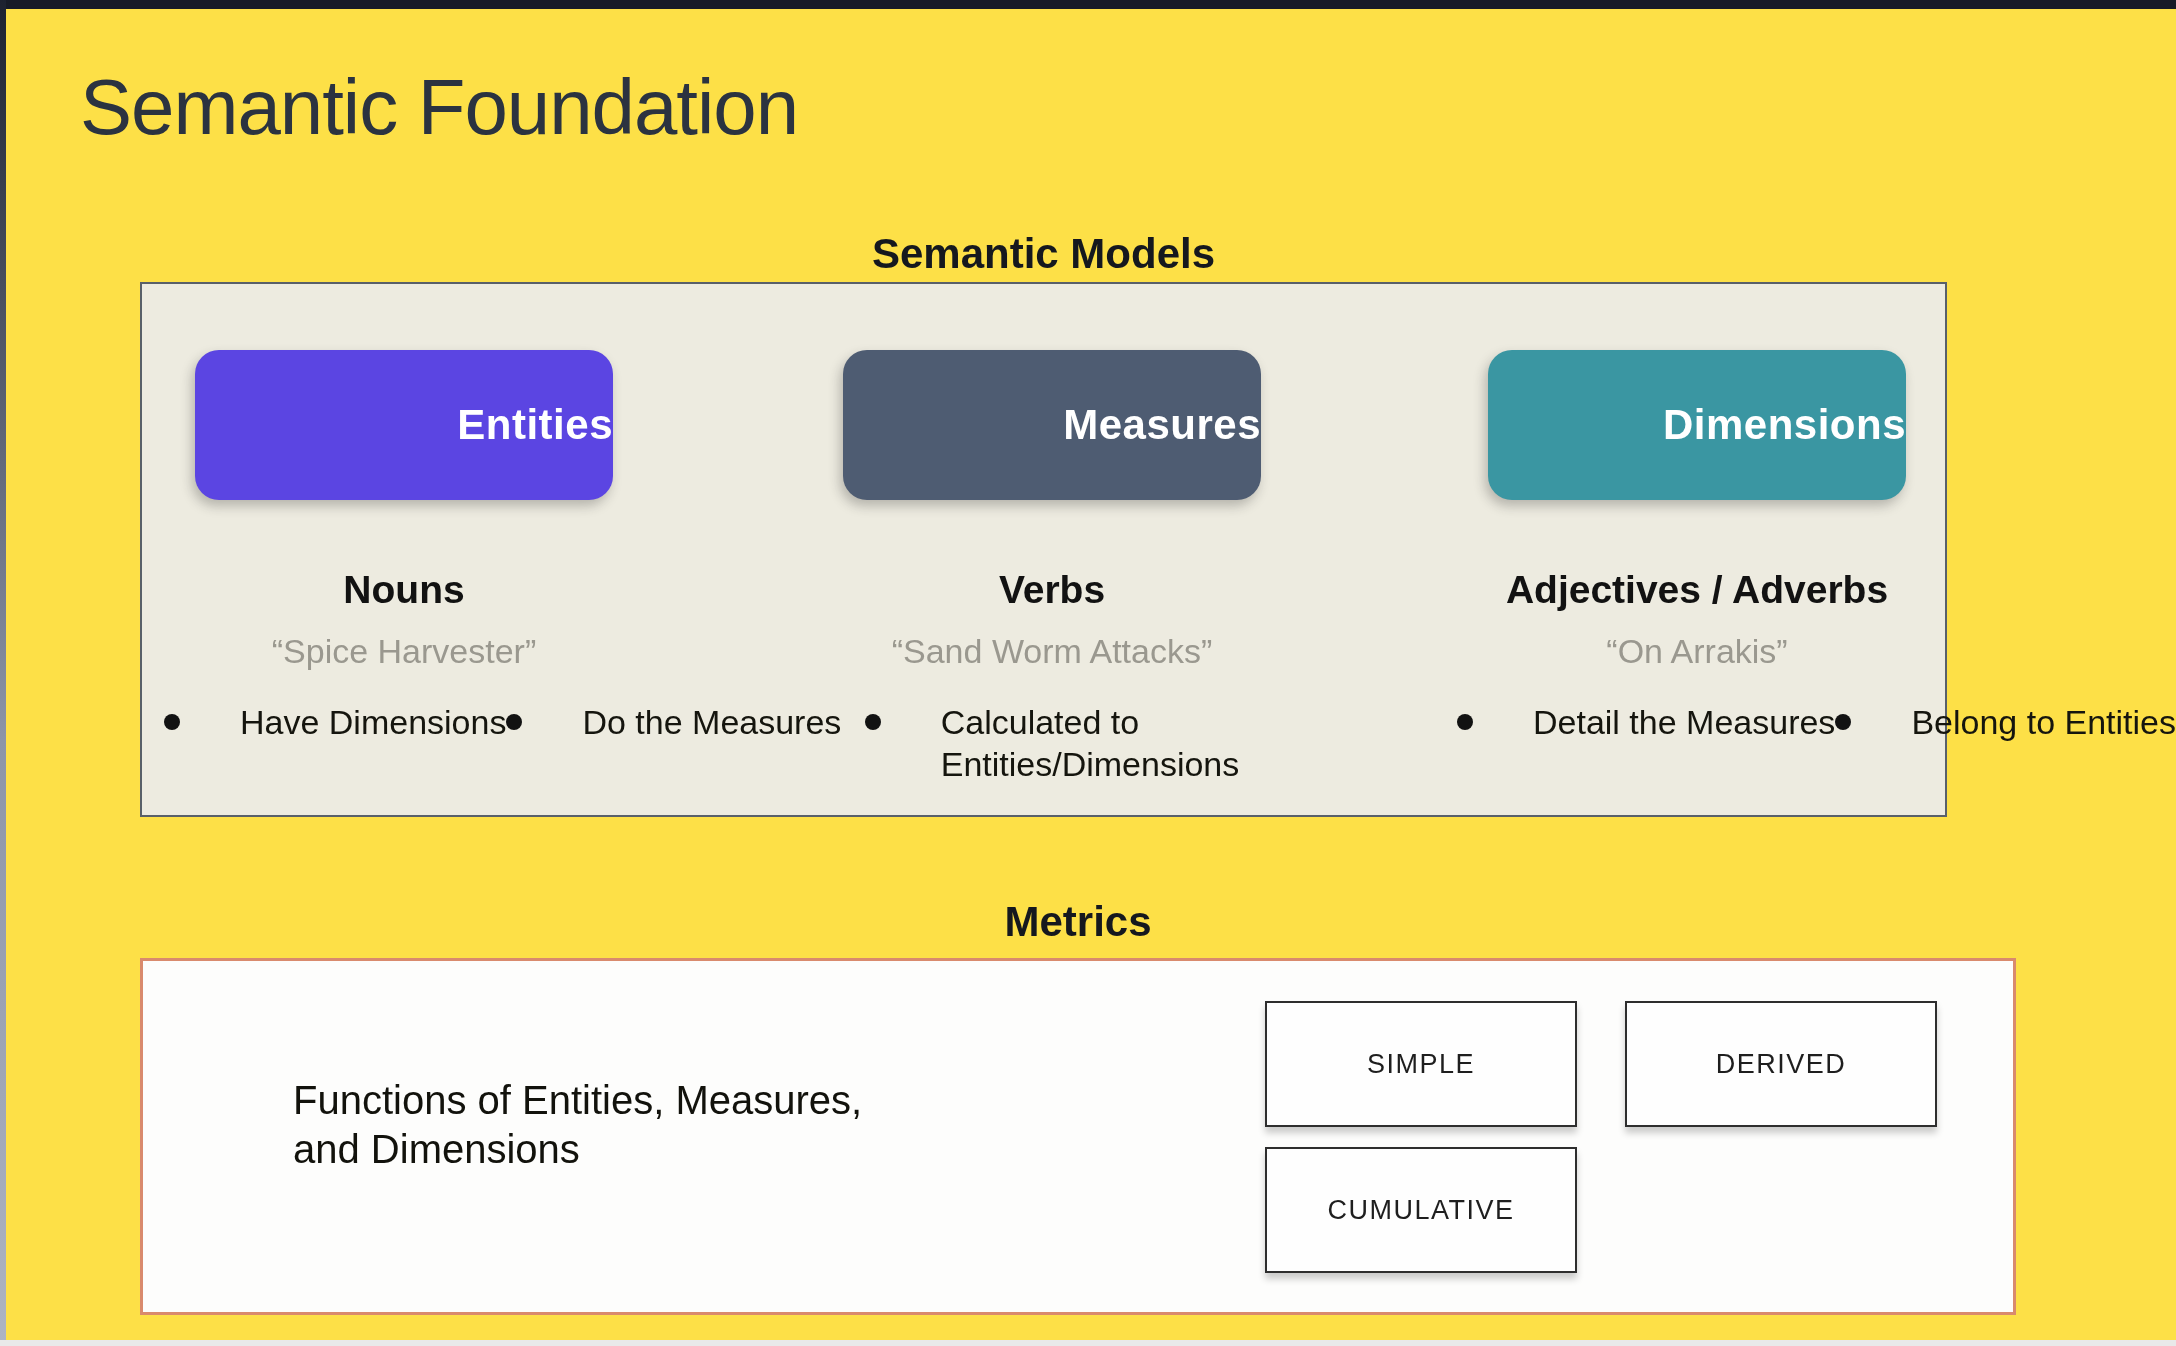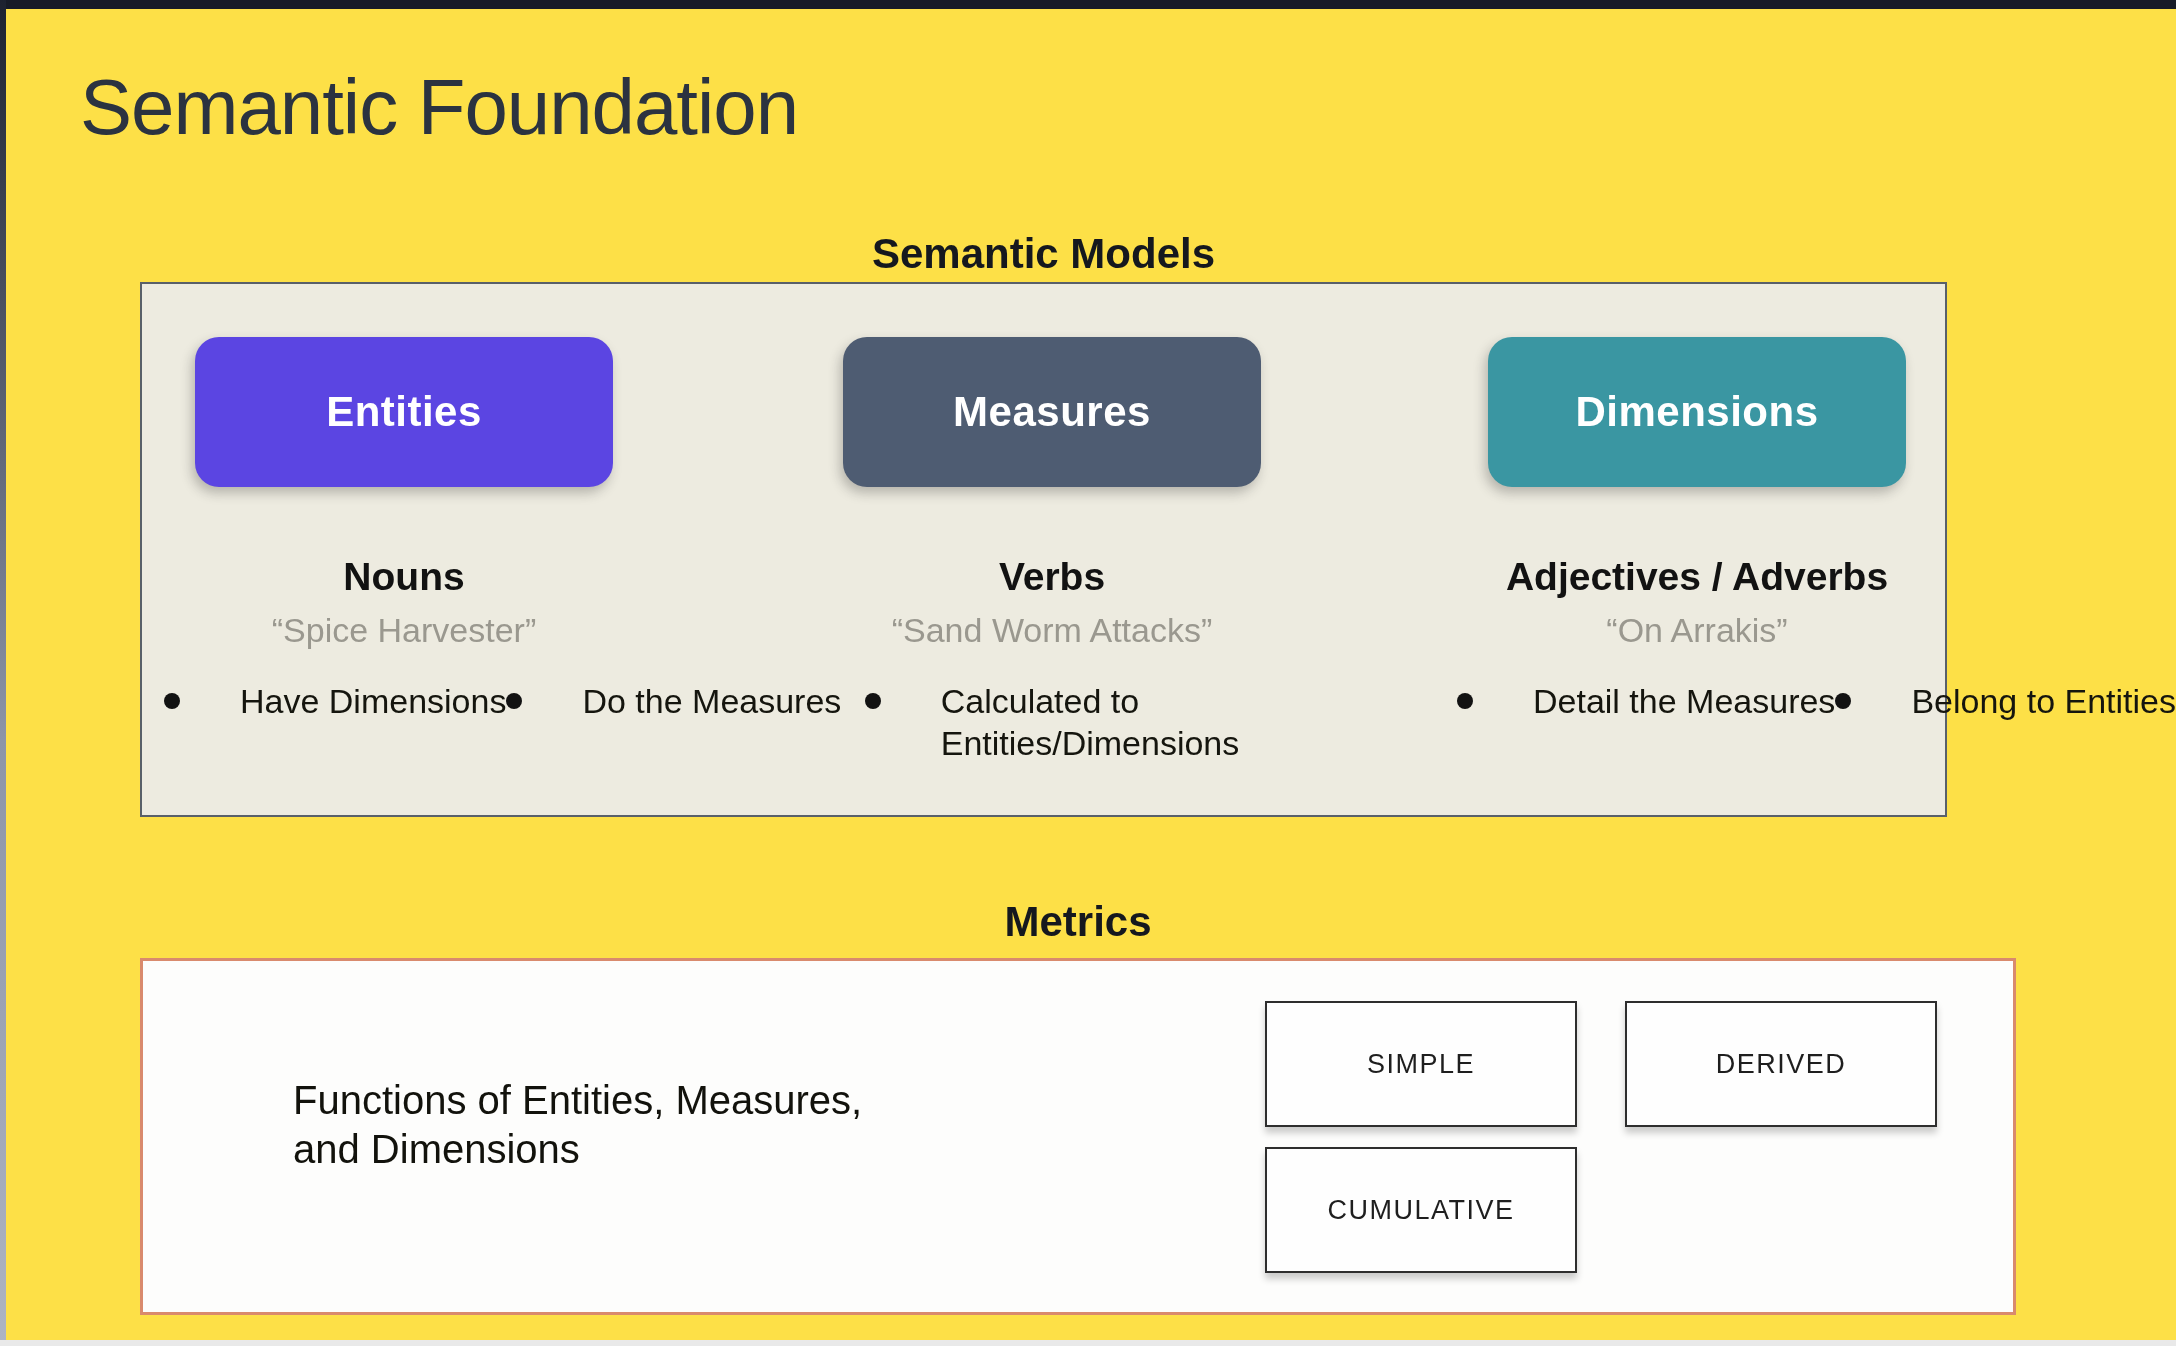--- a/index.html
+++ b/index.html
@@ -26,30 +26,30 @@
   }
   .sm-panel{
     position:absolute;left:140px;top:282px;width:1807px;height:535px;
     box-sizing:border-box;background:#edebe0;border:2px solid #596069;
   }
   .col{position:absolute;top:50px;width:480px;text-align:center;}
   .col-0{left:22px;}
   .col-1{left:670px;}
   .col-2{left:1315px;}
   .pill{
-    width:418px;height:150px;margin:3px auto;border-radius:24px;
-    display:flex;align-items:center;justify-content:center;
+    width:418px;height:150px;margin:16px auto;border-radius:24px;
+    display:flex;align-items:center;justify-content:flex-end;
     box-shadow:-3px 6px 12px rgba(40,40,40,0.28);
   }
   .pill-label{font-size:42px;font-weight:700;color:#ffffff;letter-spacing:0.5px;}
   .pill-entities{background:#5b45e2;}
   .pill-measures{background:#4e5c72;}
   .pill-dimensions{background:#3a96a2;}
   .col-heading{margin-top:68px;font-size:39px;font-weight:700;color:#121212;}
-  .col-quote{margin-top:12px;font-size:34px;color:#9a988f;}
+  .col-quote{margin-top:20px;font-size:34px;color:#9a988f;}
   .bullets{
     display:flex;flex-direction:row;align-items:flex-end;
     width:max-content;margin:30px auto 0;text-align:left;
   }
   .bullet-row{display:flex;}
   .dot{
     flex:0 0 auto;width:16px;height:16px;border-radius:50%;
     background:#121212;margin:13px 60px 0 0;
   }
   .bullet-text{

